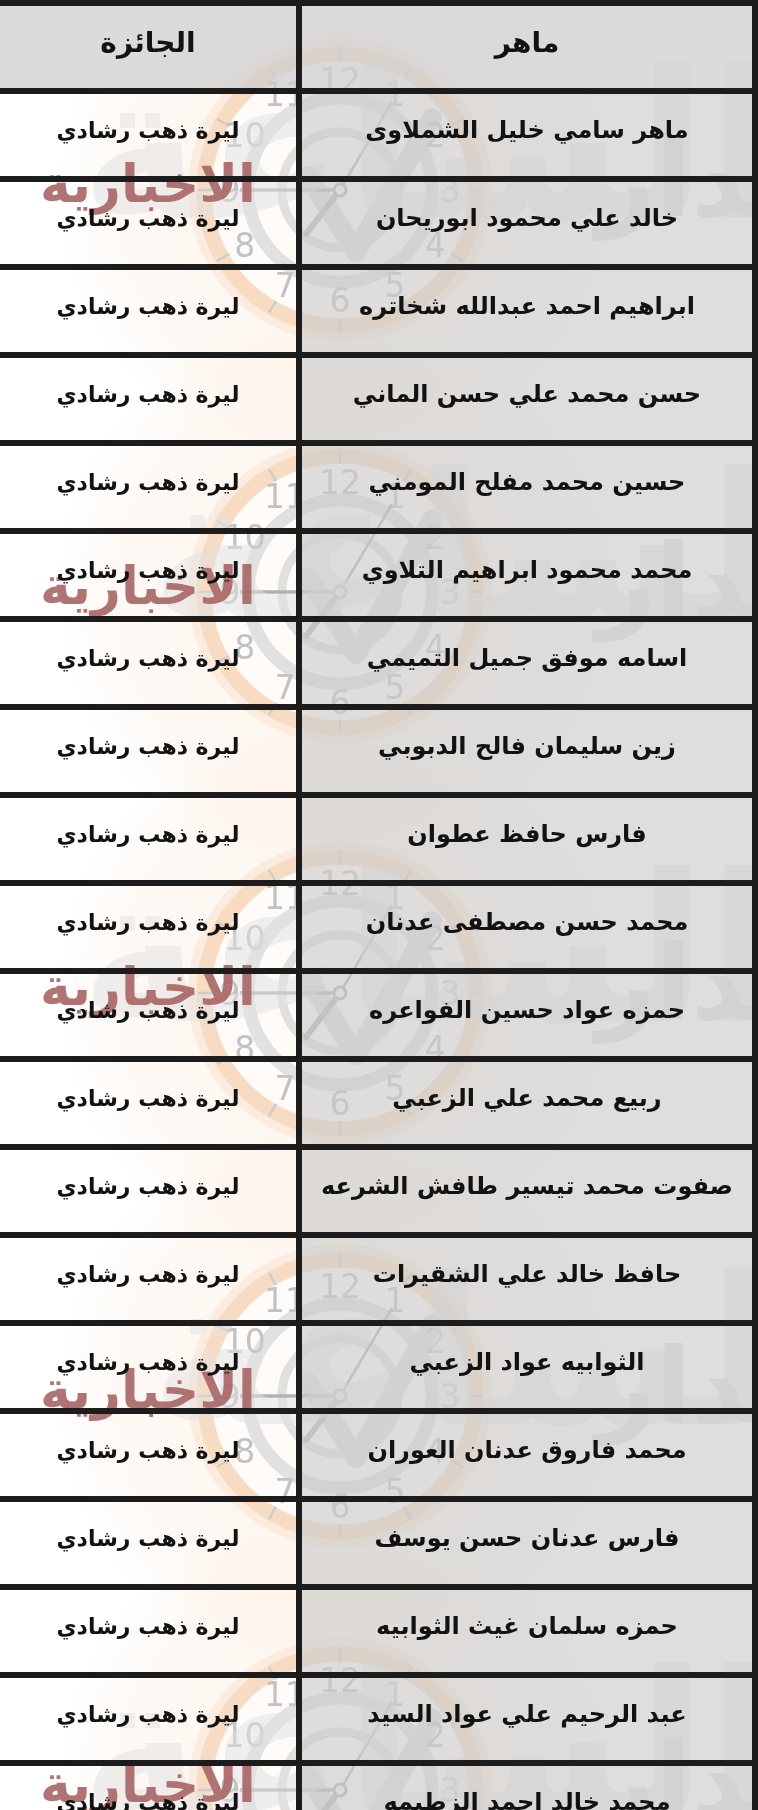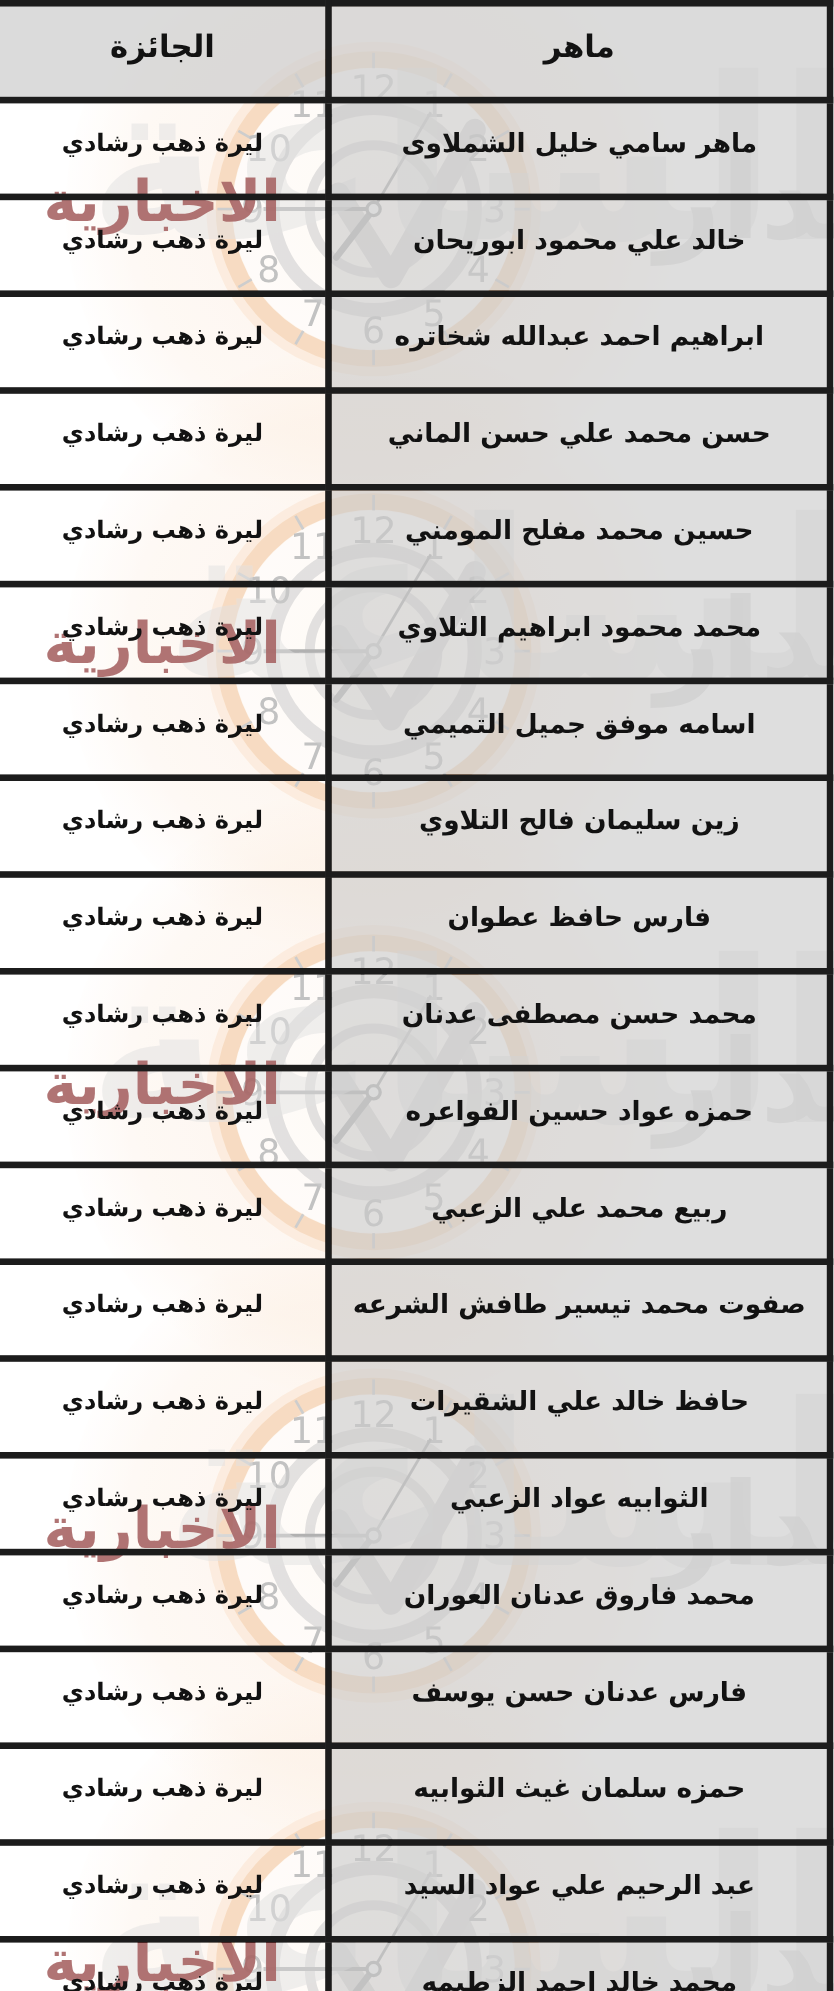--- a/index.html
+++ b/index.html
@@ -326,21 +326,21 @@
         </tr>
         <tr>
           <td class="name">محمد محمود ابراهيم التلاوي</td>
           <td class="prize">ليرة ذهب رشادي</td>
         </tr>
         <tr>
           <td class="name">اسامه موفق جميل التميمي</td>
           <td class="prize">ليرة ذهب رشادي</td>
         </tr>
         <tr>
-          <td class="name">زين سليمان فالح التلاوي</td>
+          <td class="name">زين سليمان فالح الدبوبي</td>
           <td class="prize">ليرة ذهب رشادي</td>
         </tr>
         <tr>
           <td class="name">فارس حافظ عطوان</td>
           <td class="prize">ليرة ذهب رشادي</td>
         </tr>
         <tr>
           <td class="name">محمد حسن مصطفى عدنان</td>
           <td class="prize">ليرة ذهب رشادي</td>
         </tr>

